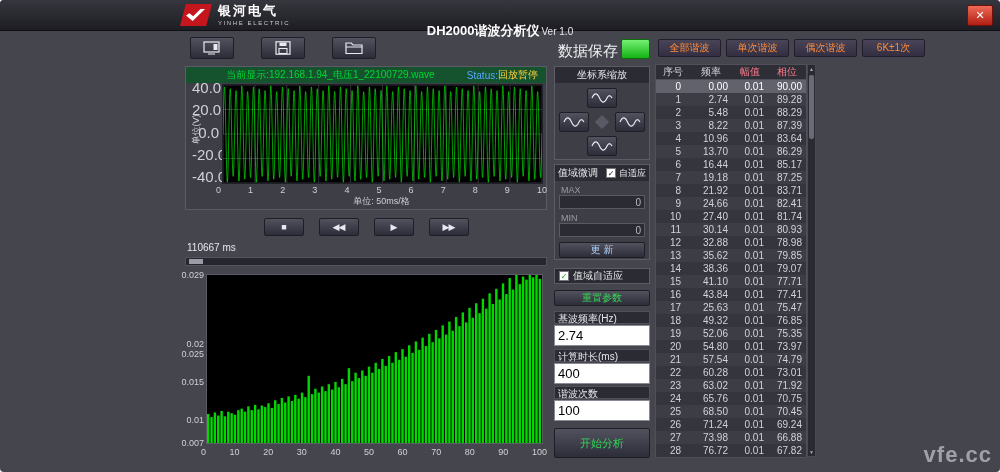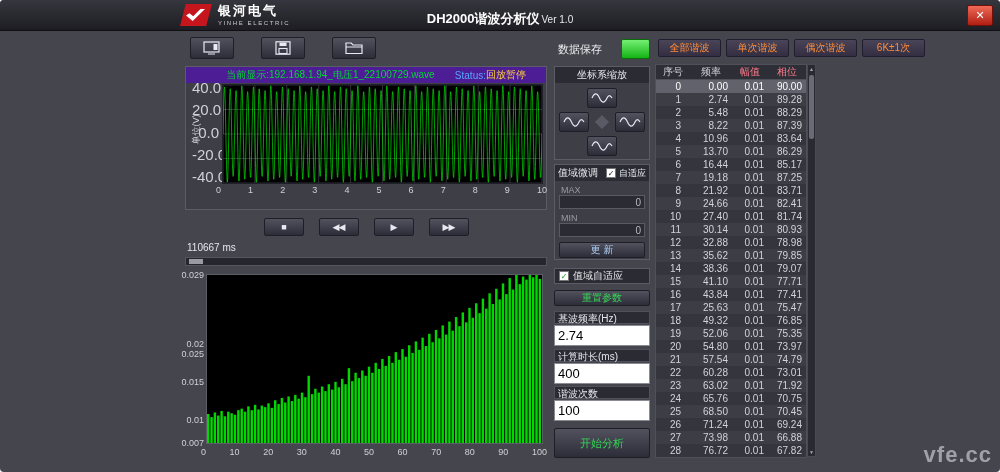--- a/index.html
+++ b/index.html
@@ -4,37 +4,37 @@
 <style>
   html,body{margin:0;padding:0;background:#ffffff;font-family:"Liberation Sans","DejaVu Sans",sans-serif;}
   #win{position:relative;width:1000px;height:472px;background:#45454d;overflow:hidden;border-radius:4px;color:#ddd;font-size:11px;user-select:none;}
   
   .titlebar{position:absolute;left:0;top:0;width:100%;height:30px;background:linear-gradient(#36363e,#1d1d23);border-bottom:1px solid #101014;}
   .logo{position:absolute;left:180px;top:4px;width:32px;height:22px;background:#c5161d;clip-path:polygon(18% 0,100% 0,82% 100%,0 100%);}
   .logo-swoosh{position:absolute;left:6px;top:5px;width:19px;height:12px;background:#ffffff;clip-path:polygon(0 55%,35% 100%,100% 0,76% 0,38% 60%,18% 36%);}
   .brand{position:absolute;left:218px;top:4px;line-height:1;}
   .brand-name{font-size:13px;font-weight:bold;color:#ffffff;letter-spacing:2px;}
   .brand-sub{font-size:6px;color:#c9c9cf;letter-spacing:1.6px;margin-top:3px;}
-  .title-center{position:absolute;left:0;top:4px;width:100%;height:30px;display:flex;align-items:center;justify-content:center;gap:2px;pointer-events:none;}
+  .title-center{position:absolute;left:0;top:16px;width:100%;height:30px;display:flex;align-items:center;justify-content:center;gap:2px;pointer-events:none;}
   .title-main{font-size:13px;font-weight:bold;color:#ffffff;}
   .title-ver{font-size:10px;color:#e8e8ee;}
   .close-btn{position:absolute;right:7px;top:5px;width:24px;height:19px;background:linear-gradient(#ef6a57,#b01e12);border:1px solid #70100a;border-radius:2px;color:#fff;font-size:11px;font-weight:bold;display:flex;align-items:center;justify-content:center;}
   
   .btn3d{background:linear-gradient(#52525e,#2d2d39);border:1px solid #1e1e26;border-radius:2px;display:flex;align-items:center;justify-content:center;color:#e8e8f0;box-sizing:border-box;}
   
   .toolbar{position:absolute;left:190px;top:37px;display:flex;gap:27px;}
   .tb-btn{width:44px;height:22px;}
-  .save-label{position:absolute;left:558px;top:42px;font-size:11px;color:#eceff2;}
+  .save-label{position:absolute;left:558px;top:42px;font-size:15px;color:#eceff2;}
   .led-btn{position:absolute;left:621px;top:39px;width:27px;height:18px;background:linear-gradient(#74f074,#14b314);border:1px solid #0a6d0a;border-radius:2px;}
   .hbtns{position:absolute;left:658px;top:39px;display:flex;gap:5px;}
   .h-btn{width:63px;height:18px;background:linear-gradient(#4a4458,#342e42);border:1px solid #221d2e;border-radius:2px;color:#ff8c3a;font-size:10px;display:flex;align-items:center;justify-content:center;box-sizing:border-box;}
   
   .panel{position:absolute;background:#3e3e46;border:1px solid #5c5c66;box-sizing:border-box;}
   .wavepanel{left:185px;top:66px;width:362px;height:144px;}
-  .wp-head{height:16px;background:#4c1d95;display:flex;align-items:center;font-size:10px;padding:0 20px;}
+  .wp-head{height:16px;background:#14532d;display:flex;align-items:center;font-size:10px;padding:0 8px;}
   .wp-src{flex:1;text-align:center;color:#00d832;white-space:nowrap;overflow:hidden;}
   .wp-status-l{color:#58a6ff;}
   .wp-status-v{color:#ffd03e;}
   .plot{position:absolute;left:36px;top:17px;width:319px;height:98px;background:#000;border:1px solid #20202a;box-sizing:content-box;}
   .plot svg{display:block;width:100%;height:100%;}
   .yticks{position:absolute;left:6px;top:12px;width:27px;height:106px;display:flex;flex-direction:column;justify-content:space-between;text-align:right;font-size:15px;color:#d0d0d8;}
   .ylab{position:absolute;left:-16px;top:56px;width:52px;text-align:center;transform:rotate(-90deg);font-size:9px;color:#d0d0d8;}
   .xticks{position:absolute;left:30px;top:118px;width:331px;display:flex;justify-content:space-between;font-size:9px;color:#d0d0d8;}
   .xlab{position:absolute;left:36px;top:128px;width:319px;text-align:center;font-size:9px;color:#d0d0d8;}
   
@@ -188,20 +188,21 @@
         <span>2</span>
         <span>3</span>
         <span>4</span>
         <span>5</span>
         <span>6</span>
         <span>7</span>
         <span>8</span>
         <span>9</span>
         <span>10</span>
       </div>
+    <div class="xlab">单位: 50ms/格</div>
   </div>
 
   <div class="playrow">
       <div class="btn3d pb-btn">■</div>
       <div class="btn3d pb-btn">◀◀</div>
       <div class="btn3d pb-btn">▶</div>
       <div class="btn3d pb-btn">▶▶</div>
     </div>
   <div class="time-label">110667 ms</div>
   <div class="slider">

